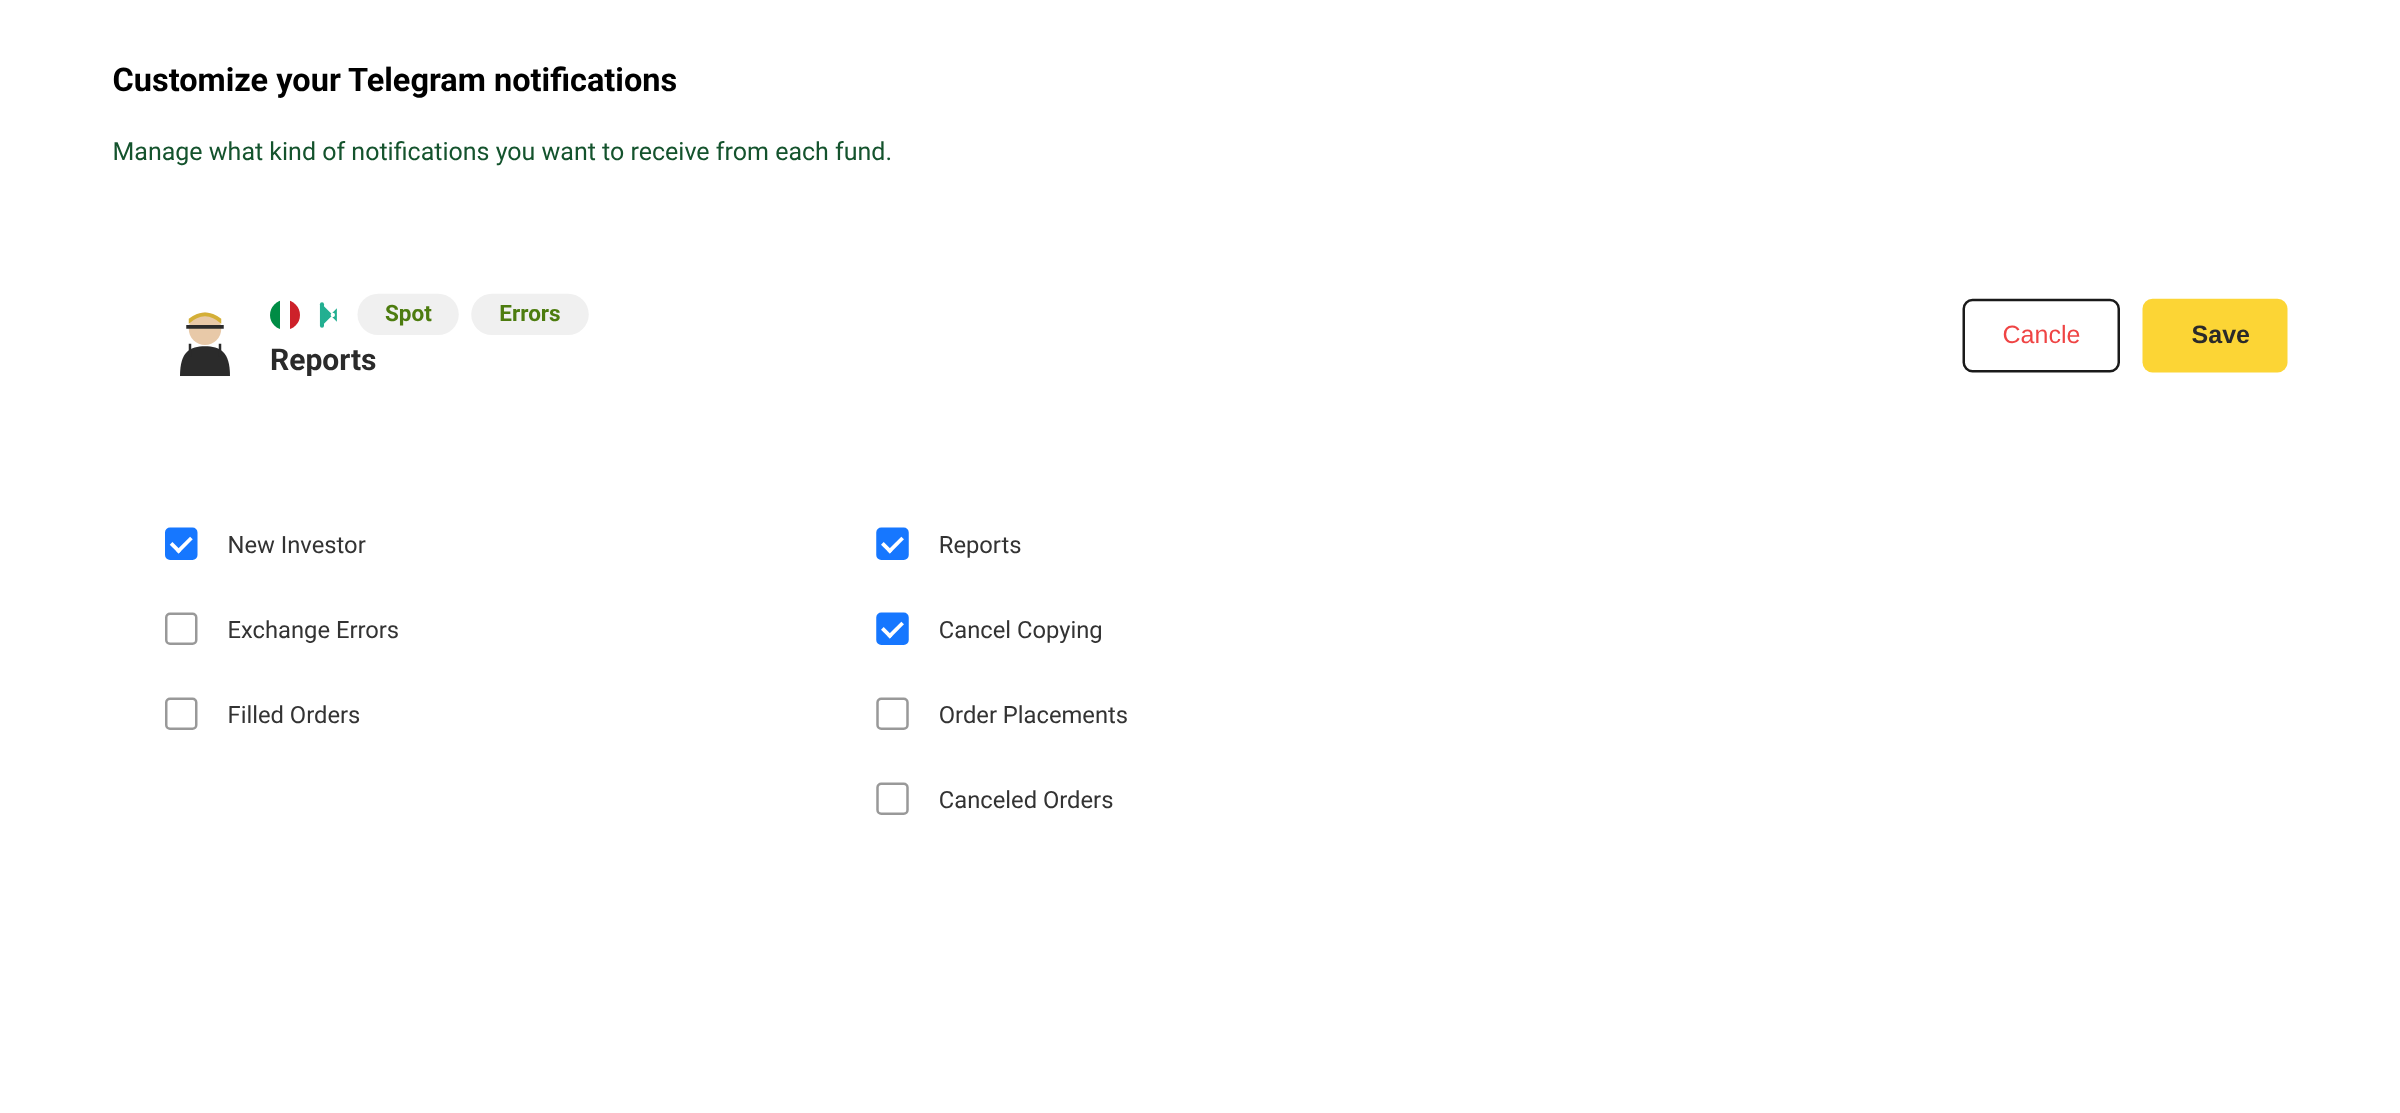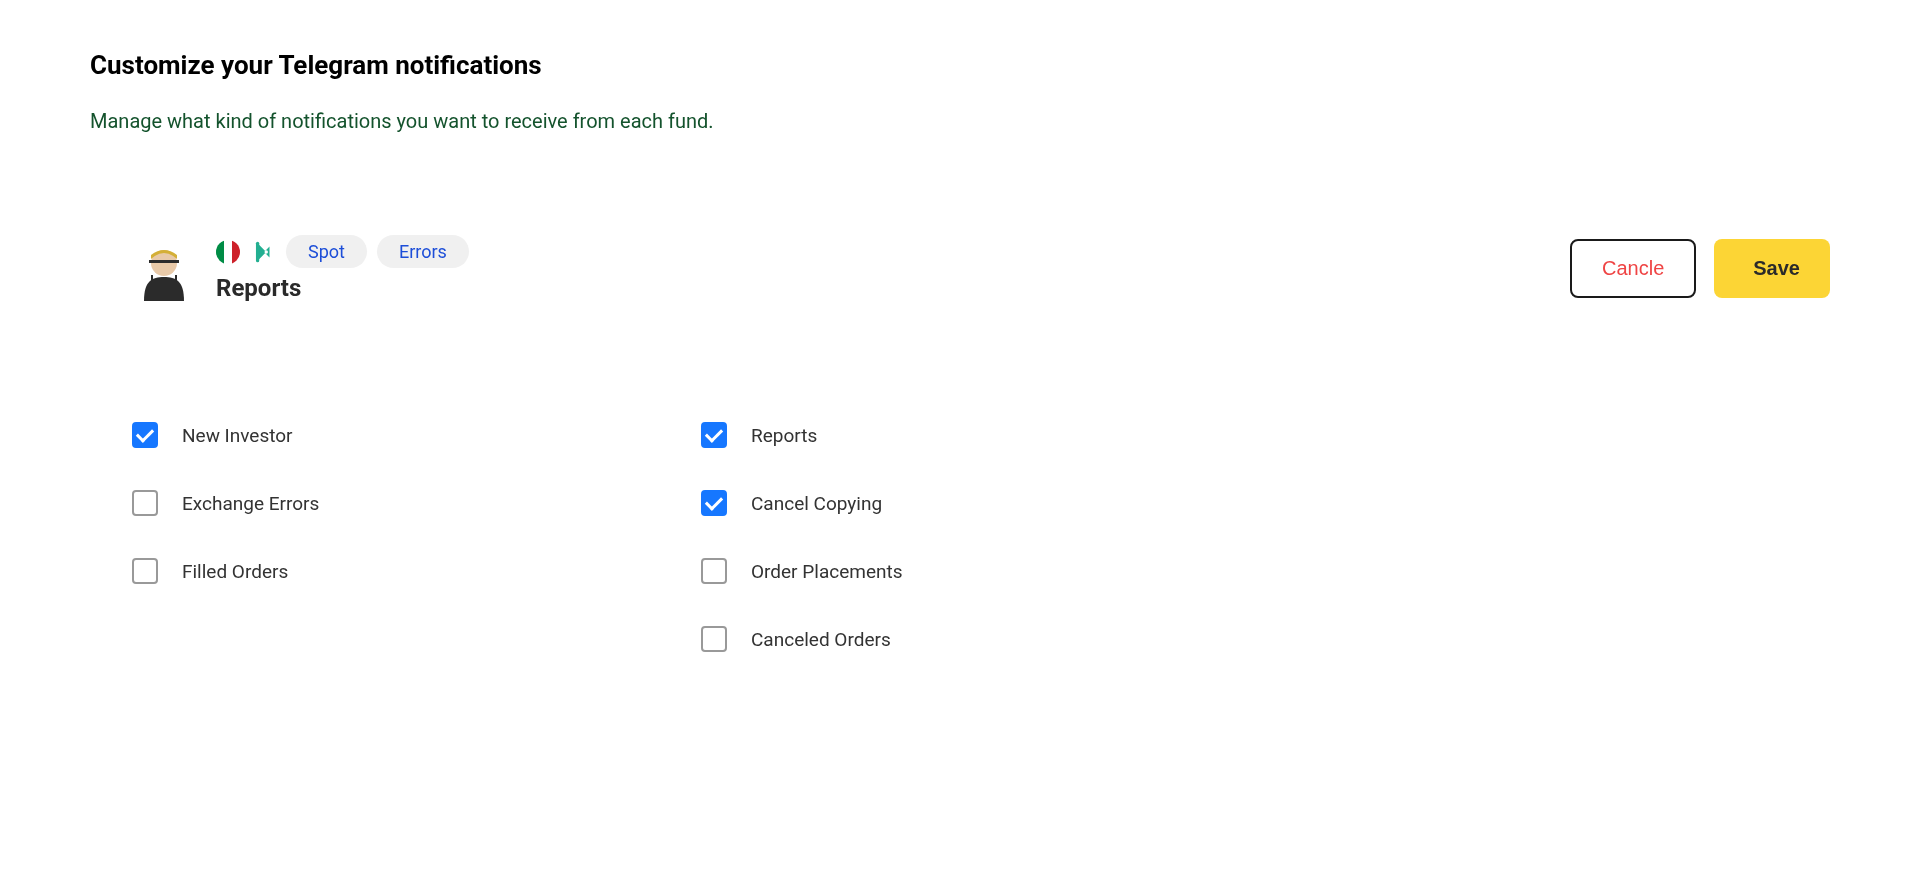--- a/index.html
+++ b/index.html
@@ -59,25 +59,25 @@
     }
     .kucoin-icon {
       width: 26px;
       height: 26px;
       display: inline-flex;
       align-items: center;
       justify-content: center;
     }
     .pill {
       background: #f0f0f0;
-      color: #1d4ed8;
+      color: #4d7c0f;
       border-radius: 18px;
       padding: 6px 22px;
       font-size: 18px;
-      font-weight: 400;
+      font-weight: 700;
     }
     .fund-name {
       font-size: 24px;
       font-weight: 700;
       color: #2a2a2a;
     }
     .actions {
       display: flex;
       gap: 18px;
     }

